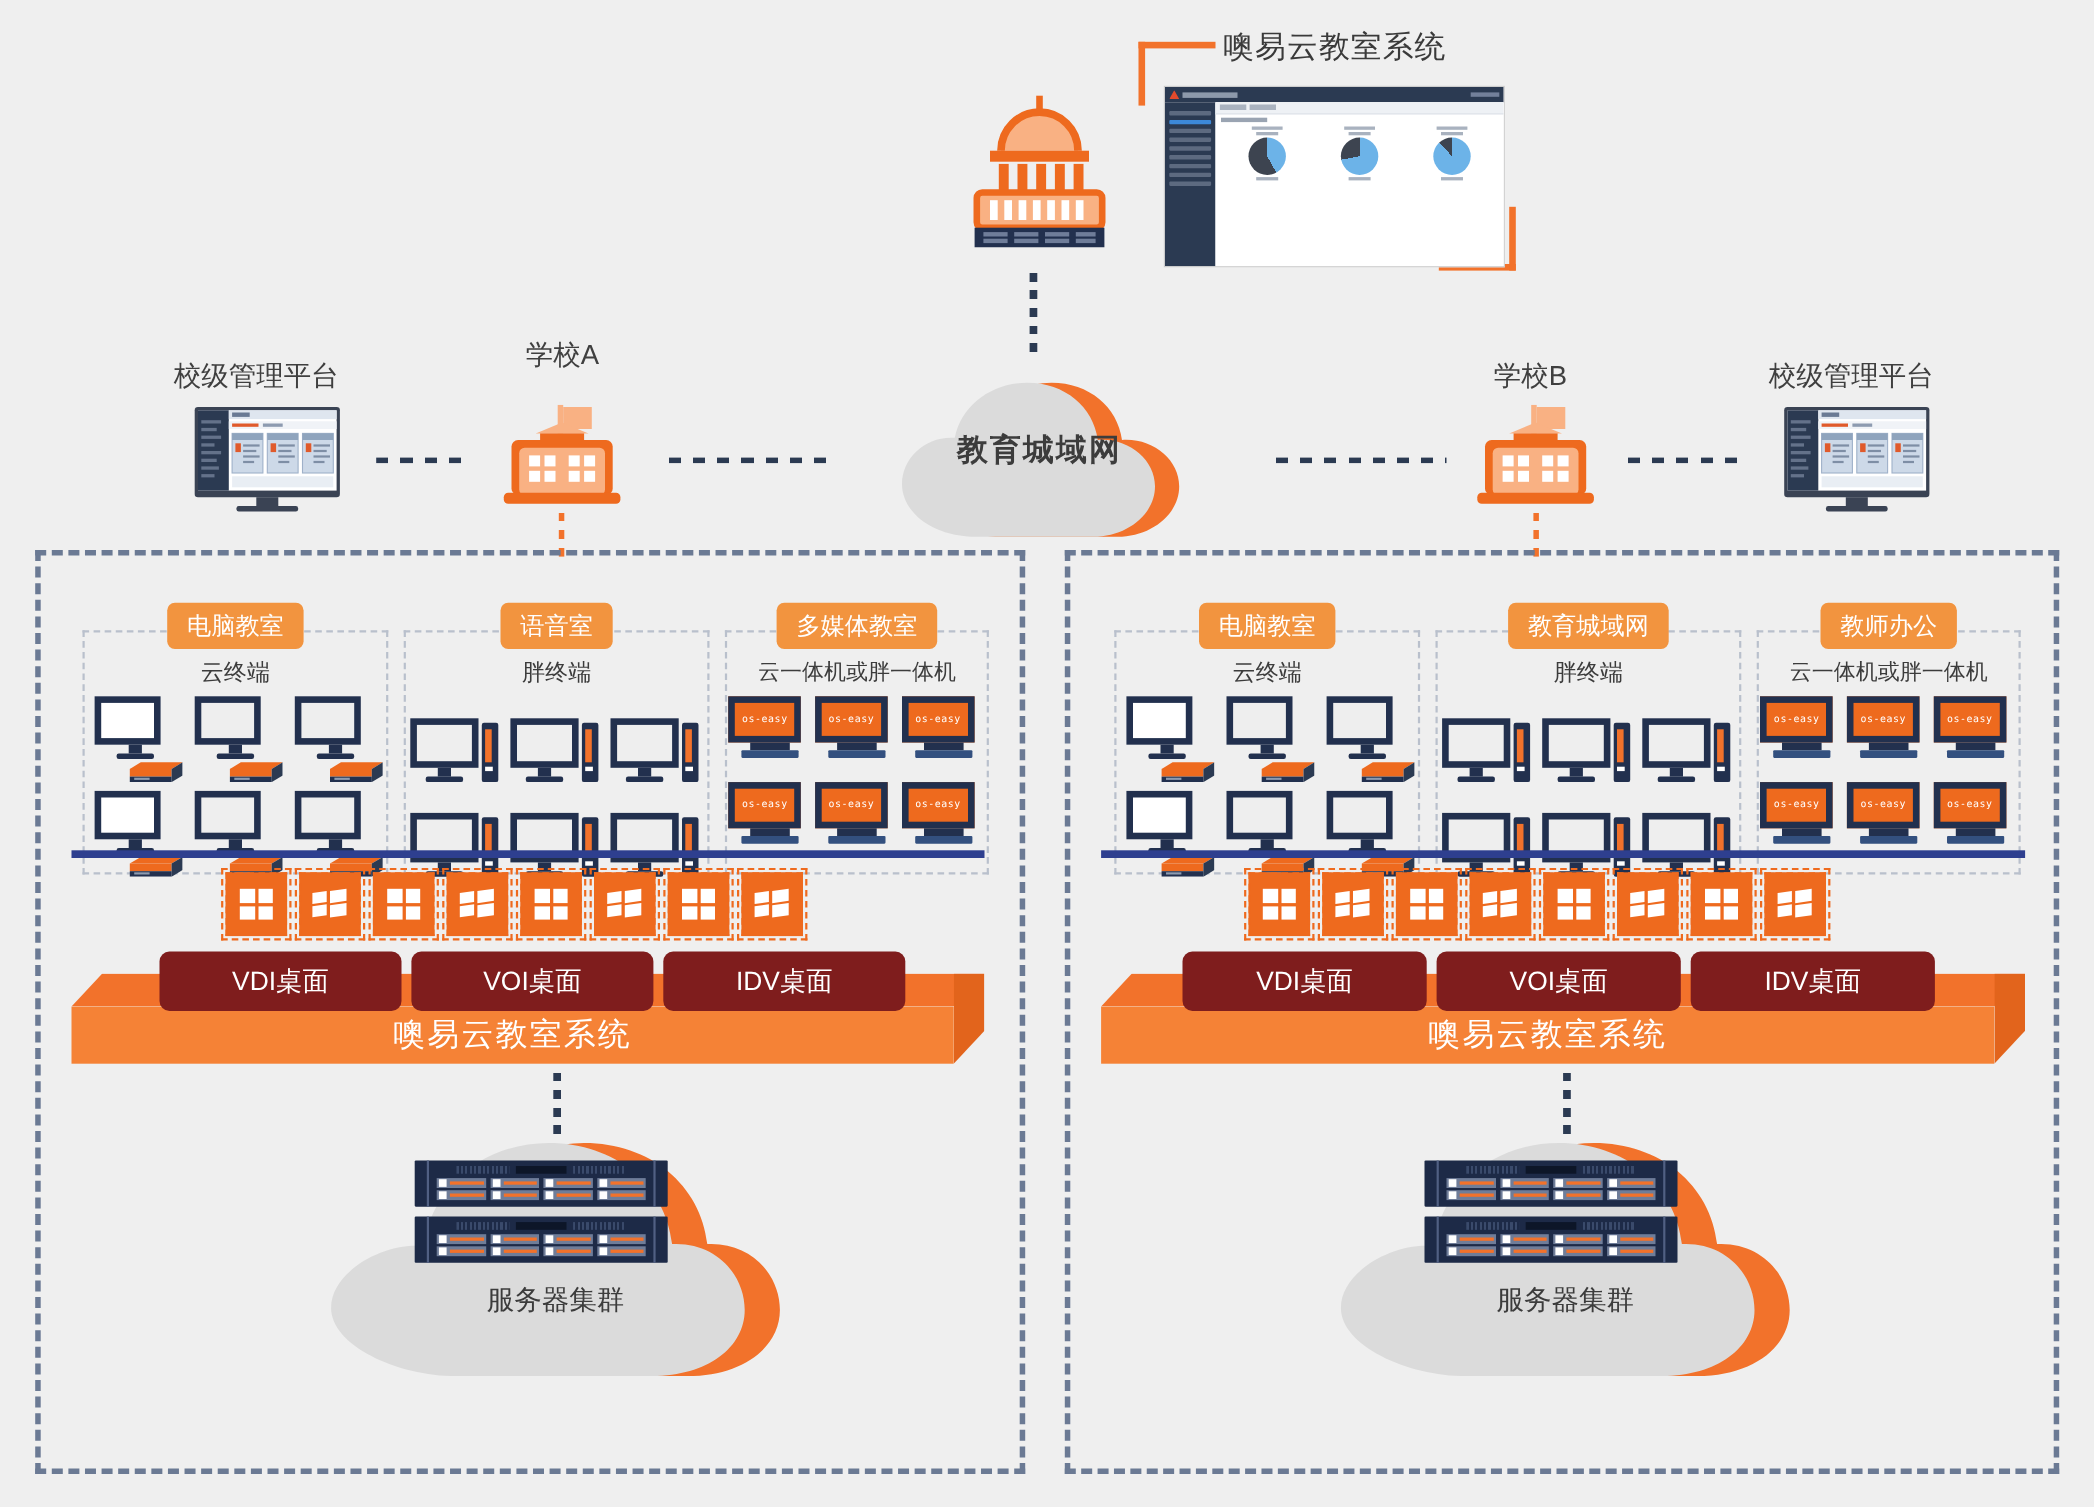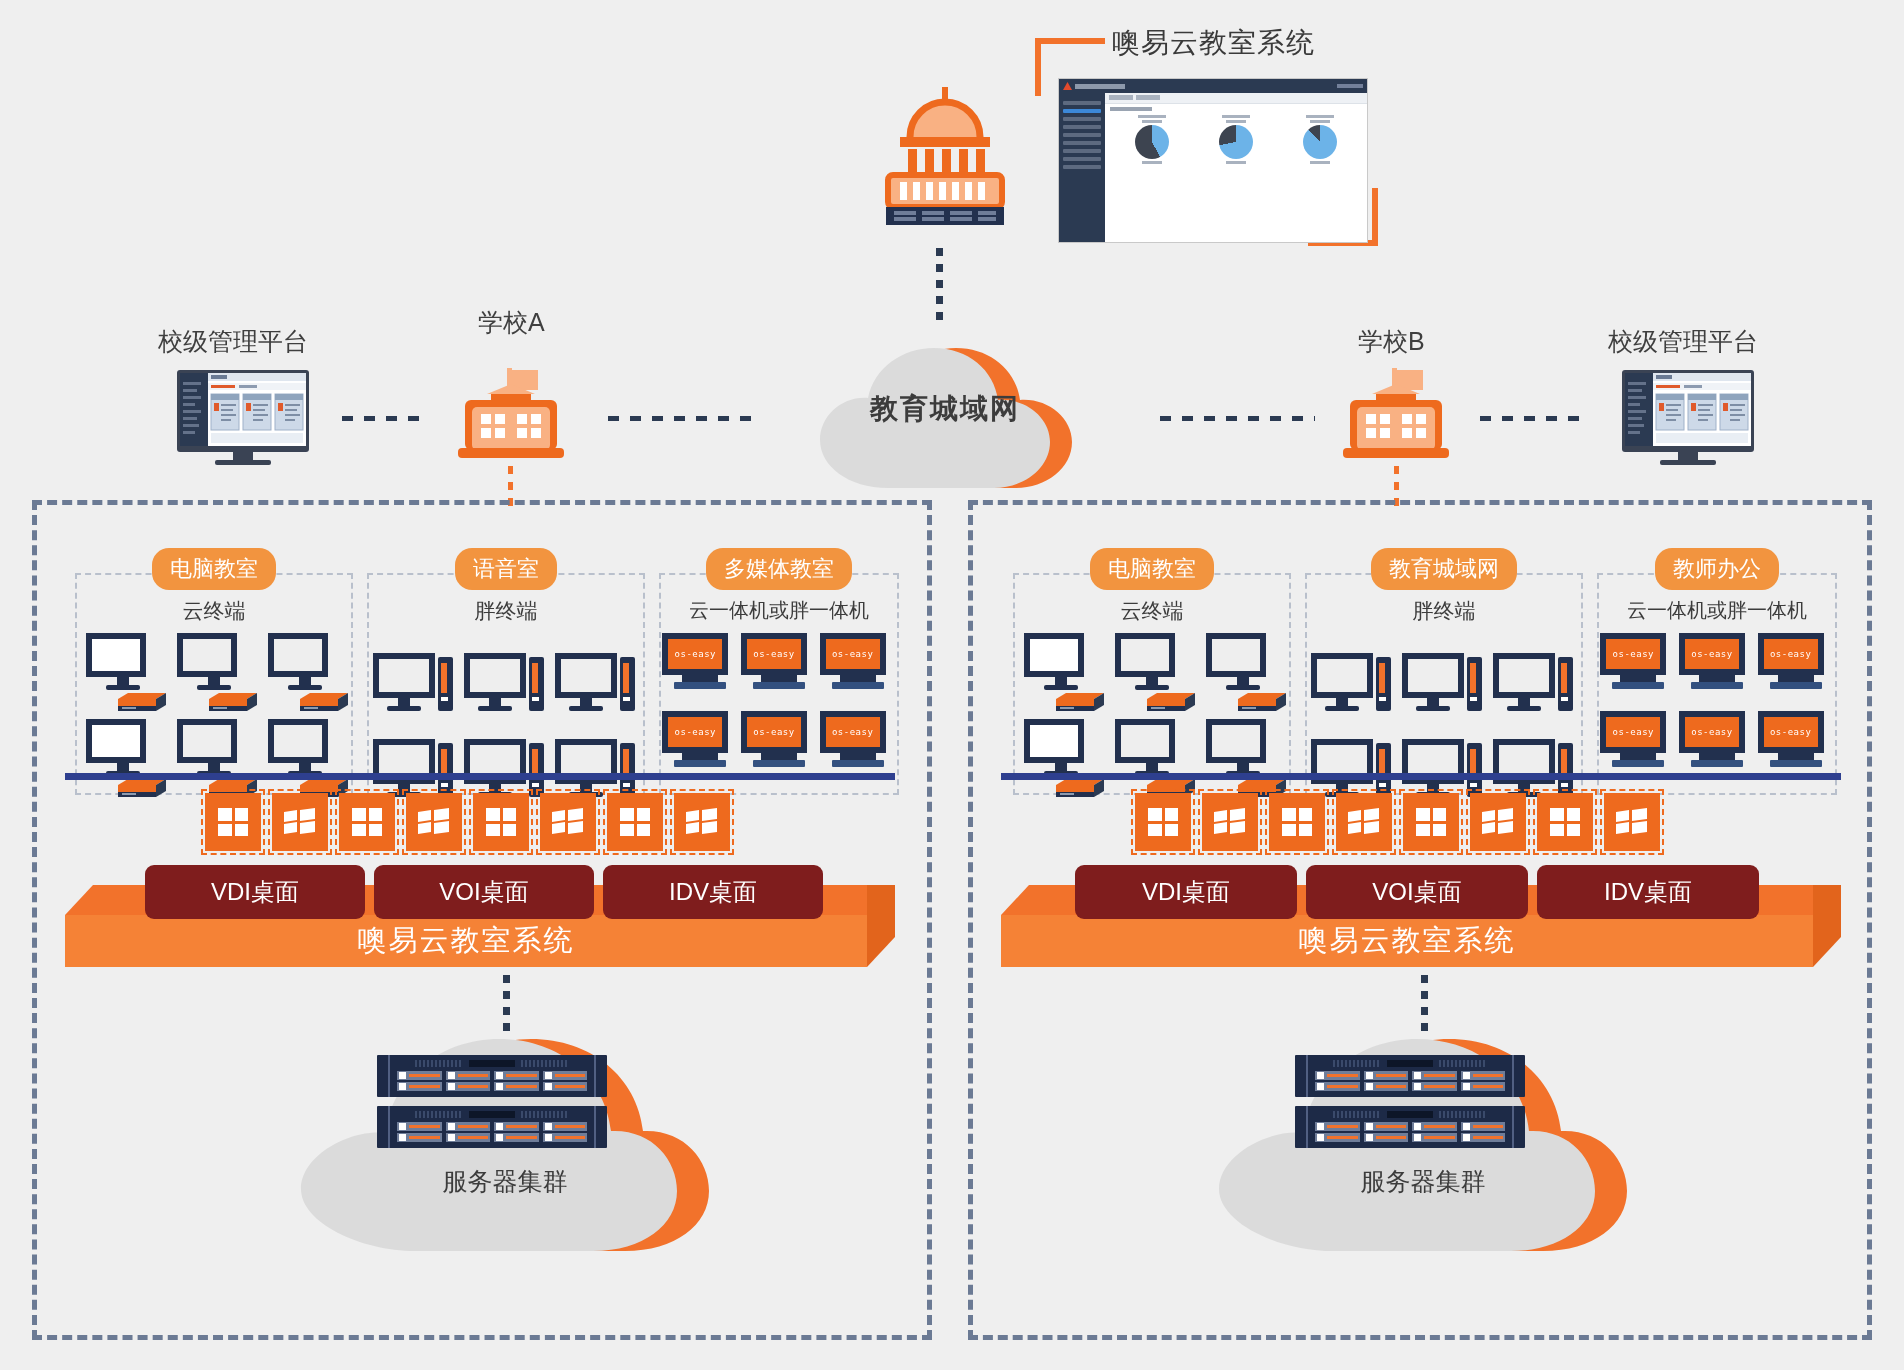--- a/index.html
+++ b/index.html
@@ -114,21 +114,21 @@
   #boxB { left:968px; width:904px; }
 
   
   .room {
     position:absolute; top:68px;
     border:2px dashed #b9c0cc;
   }
   .room-tag {
     position:absolute; left:50%; transform:translateX(-50%);
     top:-27px;
-    background:#f2943f; color:#fff; border-radius:17px;
+    background:#f2943f; color:#fff; border-radius:7px;
     padding:6px 18px; font-size:22px; white-space:nowrap;
   }
   .room-sub {
     position:absolute; left:0; right:0; top:22px;
     text-align:center; font-size:21px; color:#3c3c3c; white-space:nowrap;
   }
   .dev-grid {
     position:absolute; left:0; right:0; top:58px;
     display:grid; grid-template-columns:repeat(3,1fr);
     row-gap:8px; justify-items:center; align-items:end;

